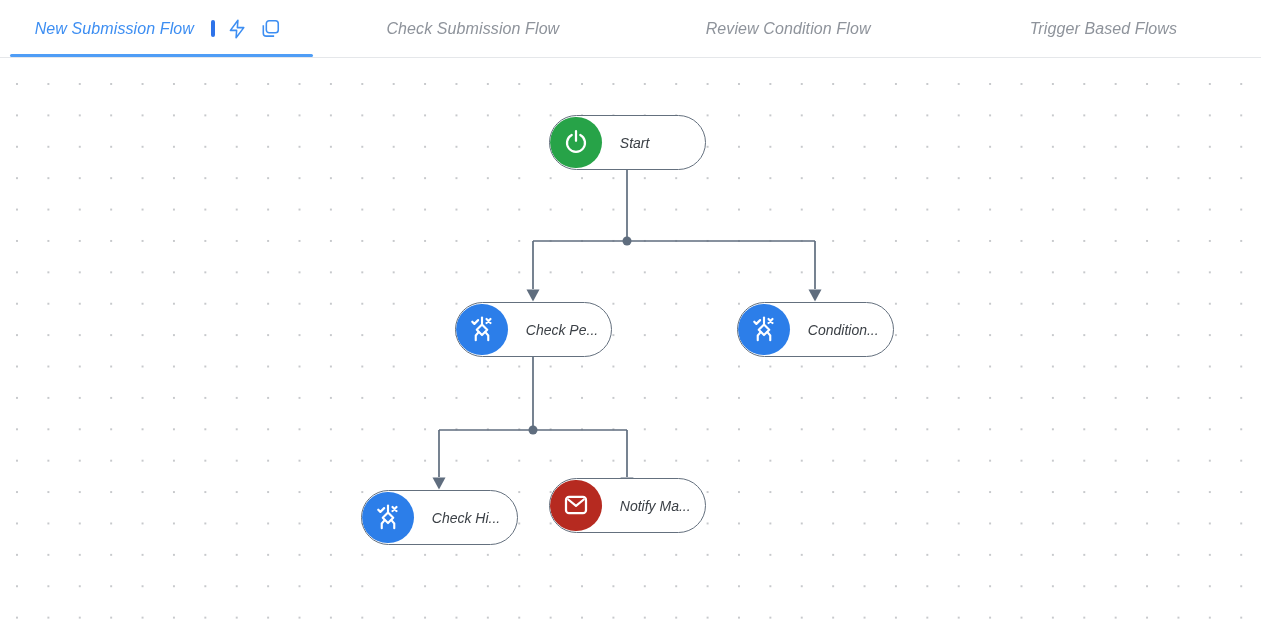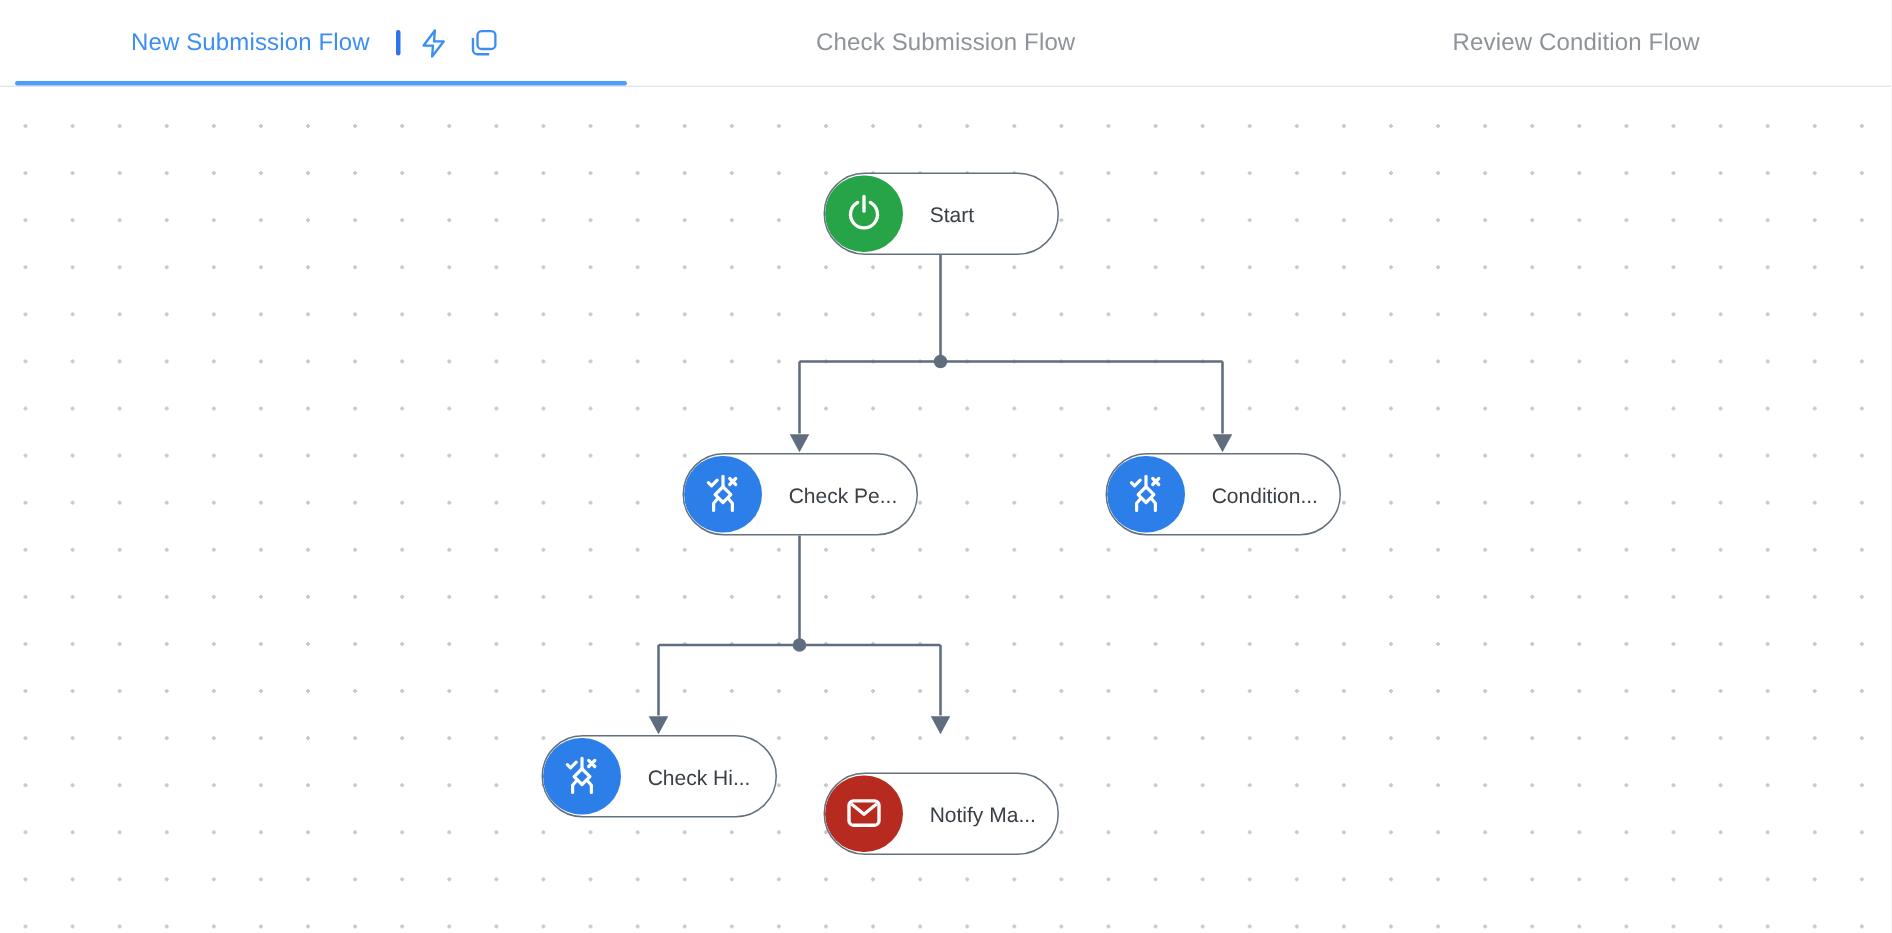--- a/index.html
+++ b/index.html
@@ -3,22 +3,23 @@
 <meta charset="utf-8">
 <style>
   * { margin: 0; padding: 0; box-sizing: border-box; }
   html, body { background: #fff; }
   body { font-family: "Liberation Sans", sans-serif; }
 
   .app {
     position: relative;
     width: 1261px;
     height: 622px;
-    background: #e5e5e5;
+    background: #ef4444;
     overflow: hidden;
+    font-style: italic;
   }
 
   
   .tabbar {
     display: flex;
     height: 58px;
     background: #ffffff;
     border-bottom: 1px solid #e5e7ea;
   }
   .tab {
@@ -103,21 +104,21 @@
     font-size: 14px;
     color: #3b4046;
     white-space: nowrap;
   }
 
   
   .node.pos-start     { left: 549px; top: 57px;  }
   .node.pos-check-pe  { left: 455px; top: 244px; }
   .node.pos-condition { left: 737px; top: 244px; }
   .node.pos-check-hi  { left: 361px; top: 432px; text-align: center; }
-  .node.pos-notify-ma { left: 549px; top: 457px; }
+  .node.pos-notify-ma { left: 549px; top: 420px; }
 </style>
 </head>
 <body>
 
 <div class="app">
 
   <header class="tabbar">
 
     <div class="tab active">
       <span class="tab-label">New Submission Flow</span>
@@ -137,20 +138,23 @@
     </div>
 
     <div class="tab">
       <span class="tab-label">Check Submission Flow</span>
     </div>
 
     <div class="tab">
       <span class="tab-label">Review Condition Flow</span>
     </div>
 
+    <div class="tab">
+      <span class="tab-label">Trigger Based Flows</span>
+    </div>
   </header>
 
   <main class="canvas">
 
     <svg class="edges" viewBox="0 0 1261 564" fill="none" stroke="#5f6d7e" stroke-width="1.7">
 
       <path d="M627 112 V183"></path>
 
       <path d="M533 183 H815"></path>
 

